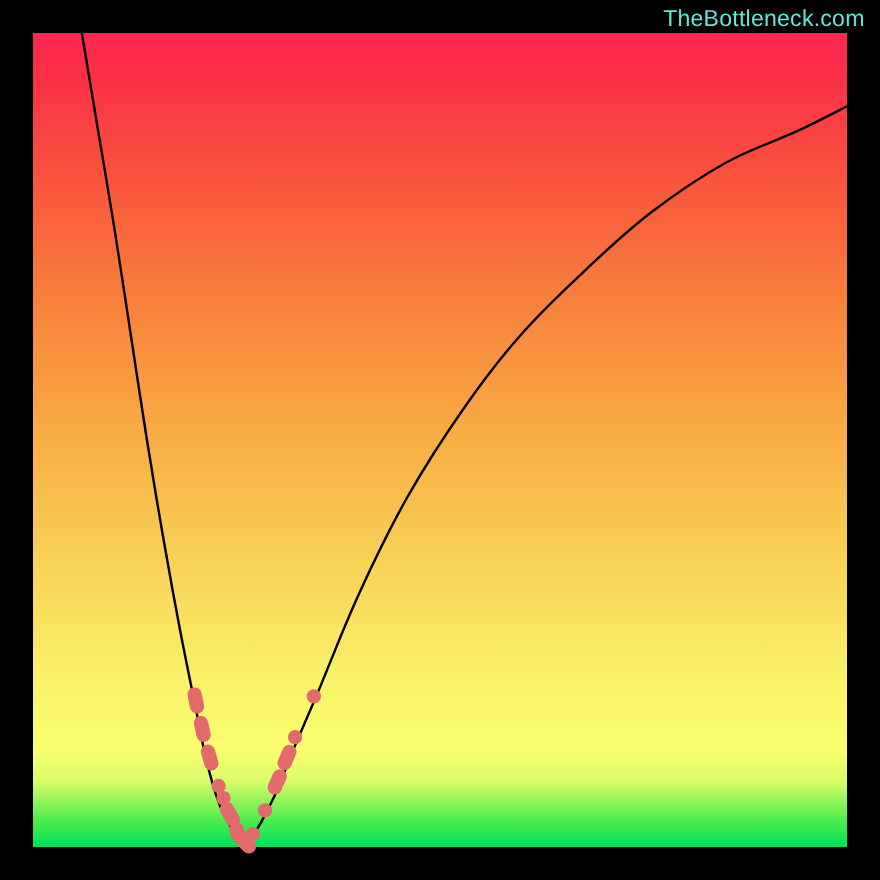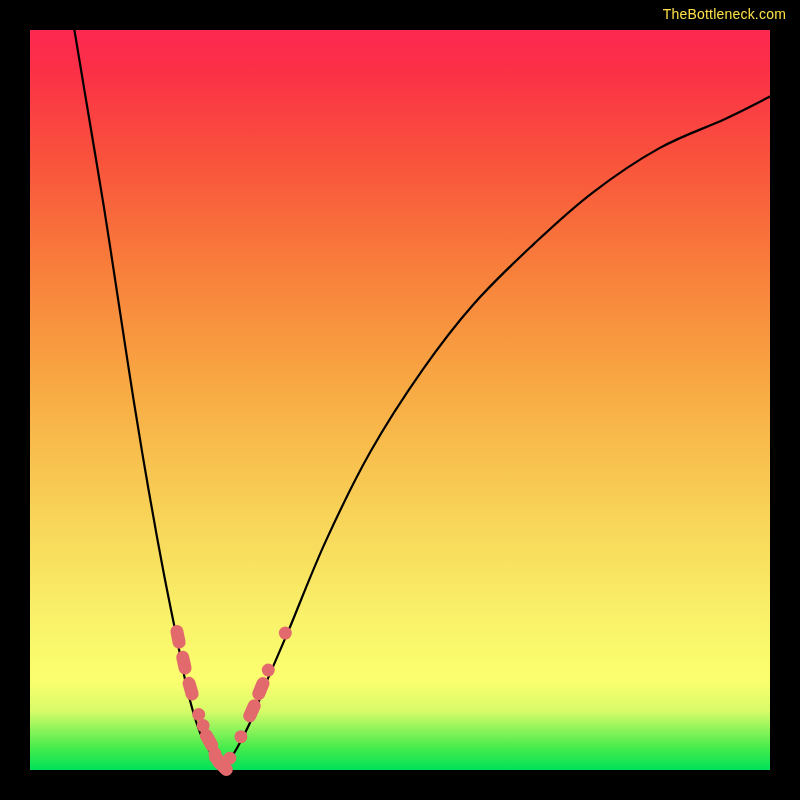--- a/index.html
+++ b/index.html
@@ -34,22 +34,22 @@
       #f87e3b 68%,
       #f9543c 82%,
       #fb2f47 95%,
       #fd2851 100%
     );
   }
   .watermark {
     position: absolute;
     top: 6px;
     right: 14px;
-    color: #fde047;
-    font-size: 14px;
+    color: #5eead4;
+    font-size: 21px;
     font-weight: 400;
     letter-spacing: 0.2px;
     user-select: none;
     margin-left: 40px;
   }
   svg.curves {
     position: absolute;
     left: 0;
     top: 0;
     width: 740px;

